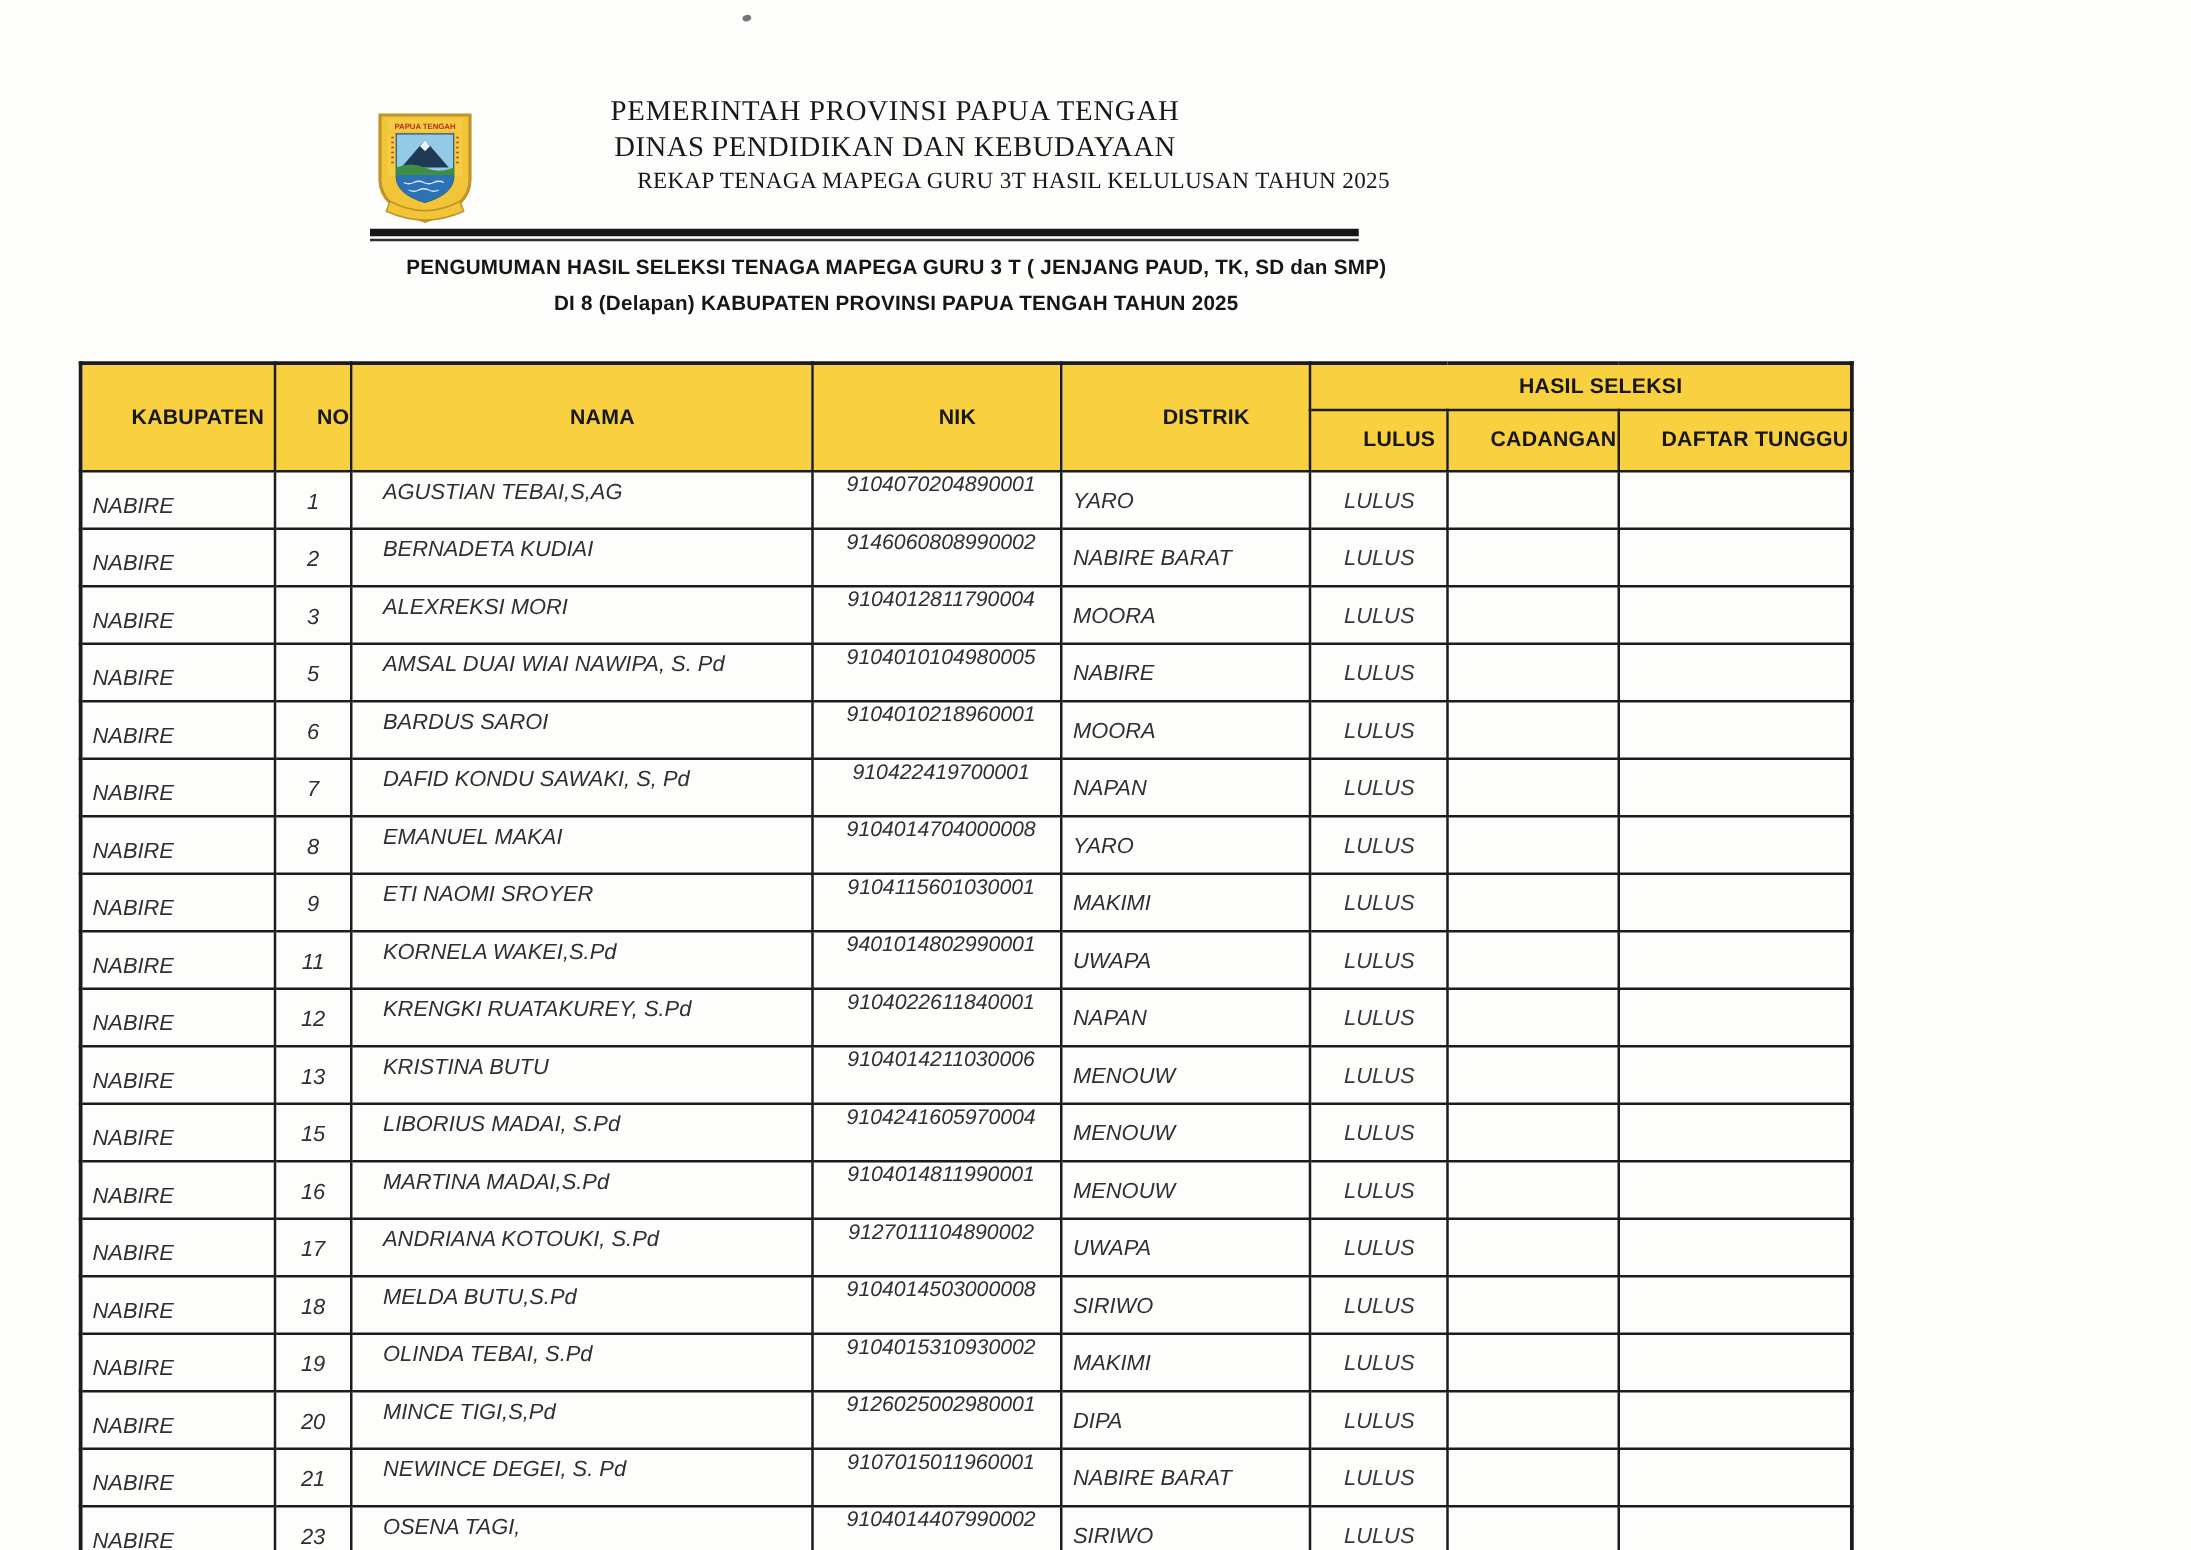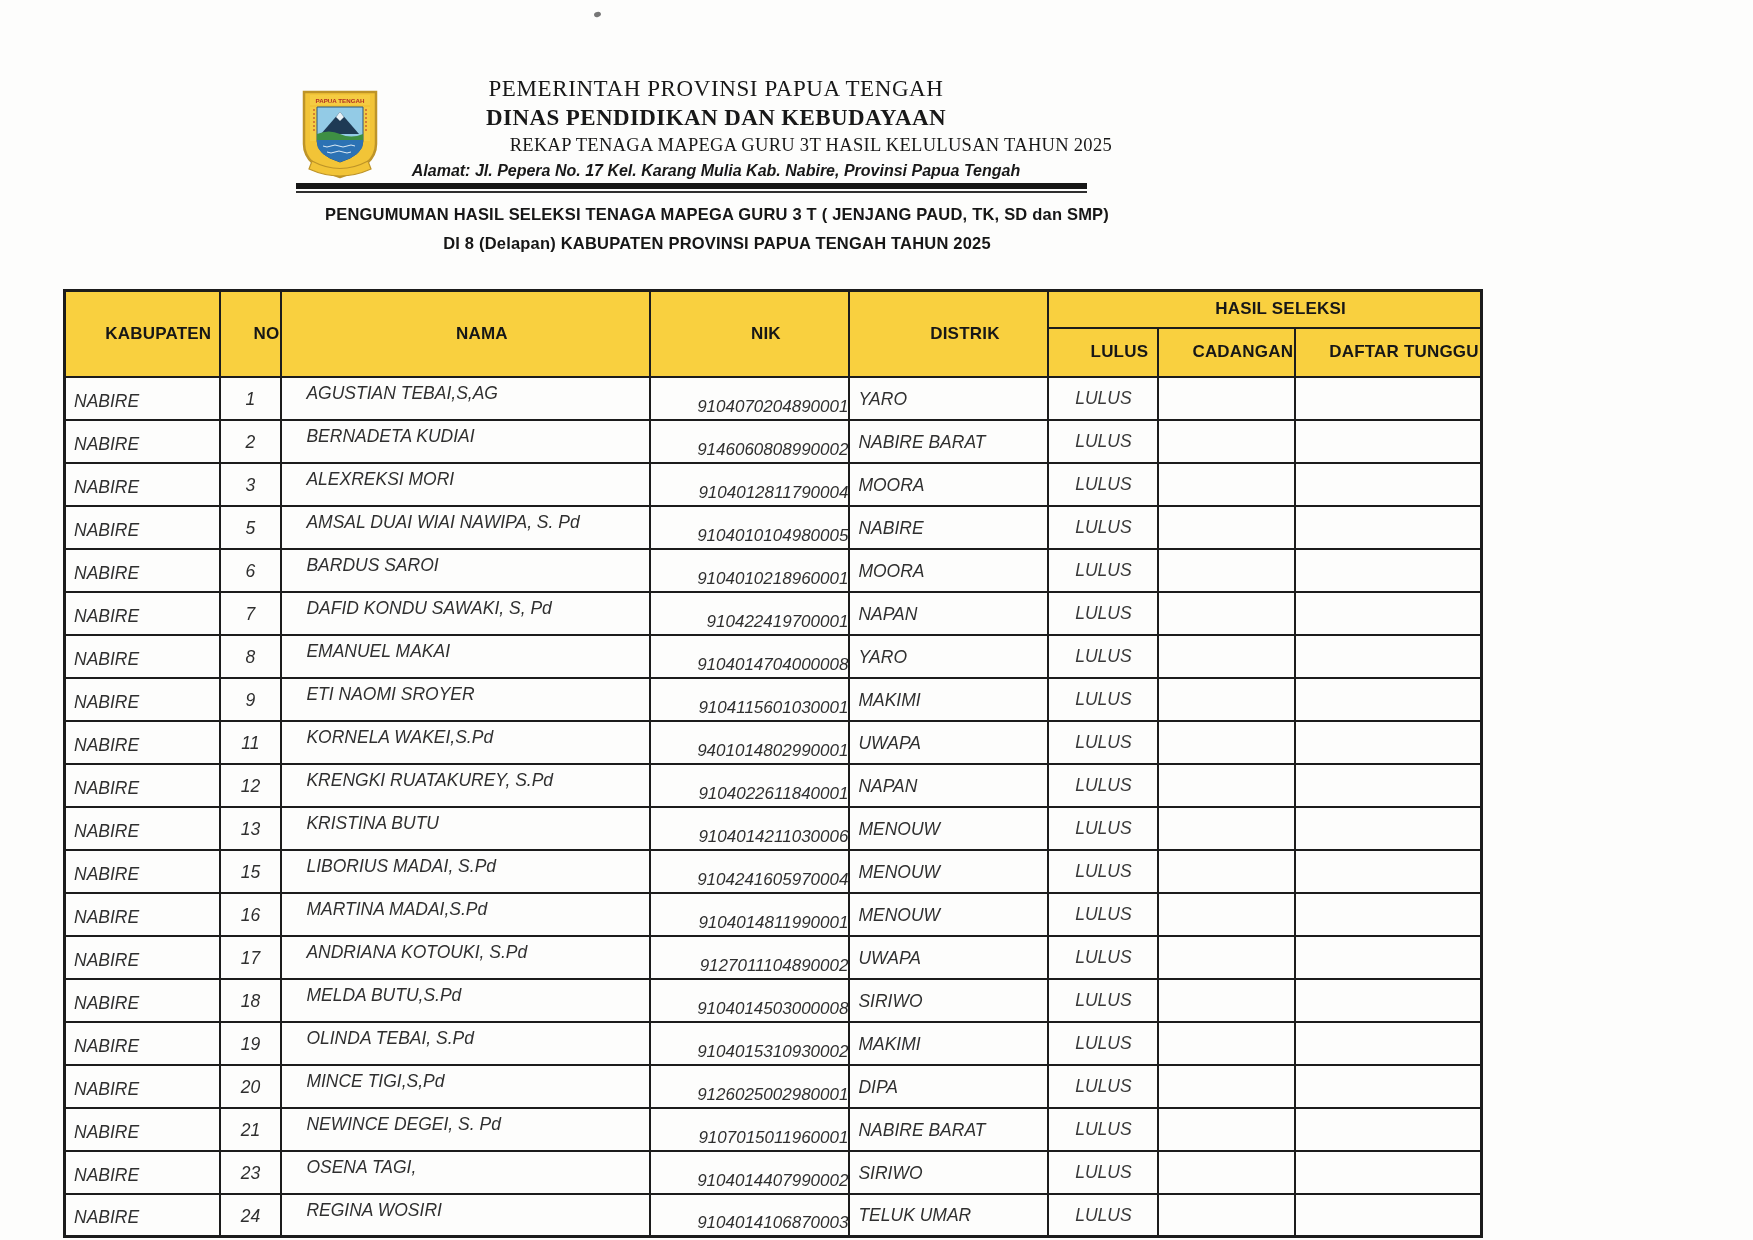--- a/index.html
+++ b/index.html
@@ -16,21 +16,21 @@
 
   
   .logo { position:absolute; left:299px; top:85px; width:82px; height:97px; }
   .logo svg { width:100%; height:100%; filter:blur(.3px); }
 
   .letterhead-text {
     position:absolute; left:320px; top:75px; width:792px; text-align:center;
     color:#181818;
   }
   .lh1 { font-family:"Liberation Serif", serif; font-size:23px; line-height:28px; letter-spacing:.6px; }
-  .lh2 { font-family:"Liberation Serif", serif; font-size:23px; line-height:29px; font-weight:bold; letter-spacing:.4px; }
+  .lh2 { font-family:"Liberation Serif", serif; font-size:23px; line-height:29px; font-weight:normal; letter-spacing:.4px; }
   .lh3 { font-family:"Liberation Serif", serif; font-size:18.5px; line-height:27px; letter-spacing:.3px;text-align:right; }
   .lh4 { font-family:"Liberation Sans", sans-serif; font-size:16px; line-height:24px; font-weight:bold; font-style:italic; }
 
   .rule { position:absolute; left:296px; top:183px; width:791px; }
   .rule-thick { height:6px; background:#161616; }
   .rule-thin  { height:2px; background:#2e2e2e; margin-top:2px; }
 
   
   .doc-title {
     position:absolute; left:0; top:200px; width:1434px; text-align:center;
@@ -55,21 +55,21 @@
   }
   tr.hdr-top { height:37px; }
   tr.hdr-sub { height:49px; }
   th.c-daftar { white-space:normal; line-height:1.25; }
 
   tbody tr { height:43px;font-style:italic; }
   tbody td { font-size:17.5px; color:#2f2f2f; background:#fdfdfc; }
   td.td-kab     { text-align:left;  vertical-align:bottom; padding:0 0 7px 8px; }
   td.td-no      { text-align:center;vertical-align:middle; padding-top:4px; }
   td.td-nama    { text-align:left;  vertical-align:top;    padding:5px 0 0 24px; }
-  td.td-nik     { text-align:right;  vertical-align:bottom; padding:0 0 2px 6px; font-size:17px; }
+  td.td-nik     { text-align:center;  vertical-align:bottom; padding:0 0 24px 6px; font-size:17px; }
   td.td-distrik { text-align:left;  vertical-align:middle; padding:2px 0 0 8px; }
   td.td-lulus   { text-align:center;vertical-align:middle; padding-top:2px; color:#383838; }
 
   
   .speck { position:absolute; background:#8d8d8d; border-radius:50%; }
   .speck.s1 { left:594px;  top:12px;  width:7px; height:5px; background:#777; transform:rotate(-15deg); }
   .speck.s2 { left:529px;  top:380px; width:4px; height:7px; background:#9a9a9a; transform:rotate(20deg); border-radius:2px; }
   .speck.s3 { left:244px;  top:646px; width:4px; height:4px; background:#9a9a9a; }
   .speck.s4 { left:1434px; top:489px; width:3px; height:3px; background:#a5a5a5; }
 </style>
@@ -104,21 +104,20 @@
         <path d="M28 67 q4 2 8 0 q4 -2 8 0 q4 2 8 0"></path>
       </g>
       <path d="M13 76 q28 15 56 0 l3 8 q-31 14 -62 0 Z" fill="#F2C437" stroke="#BE9428" stroke-width="1.2"></path>
     </svg>
   </div>
 
   <div class="letterhead-text">
     <div class="lh1">PEMERINTAH PROVINSI PAPUA TENGAH</div>
     <div class="lh2">DINAS PENDIDIKAN DAN KEBUDAYAAN</div>
     <div class="lh3">REKAP TENAGA MAPEGA GURU 3T HASIL KELULUSAN  TAHUN 2025</div>
-    <div class="lh4">Alamat: Jl. Pepera No. 17 Kel. Karang Mulia Kab. Nabire, Provinsi Papua Tengah</div>
   </div>
 
   <div class="rule">
     <div class="rule-thick"></div>
     <div class="rule-thin"></div>
   </div>
 
   <div class="doc-title">
     <div>PENGUMUMAN HASIL SELEKSI TENAGA MAPEGA GURU 3 T ( JENJANG PAUD, TK, SD dan SMP)</div>
     <div>DI  8 (Delapan) KABUPATEN PROVINSI PAPUA TENGAH TAHUN 2025</div>

